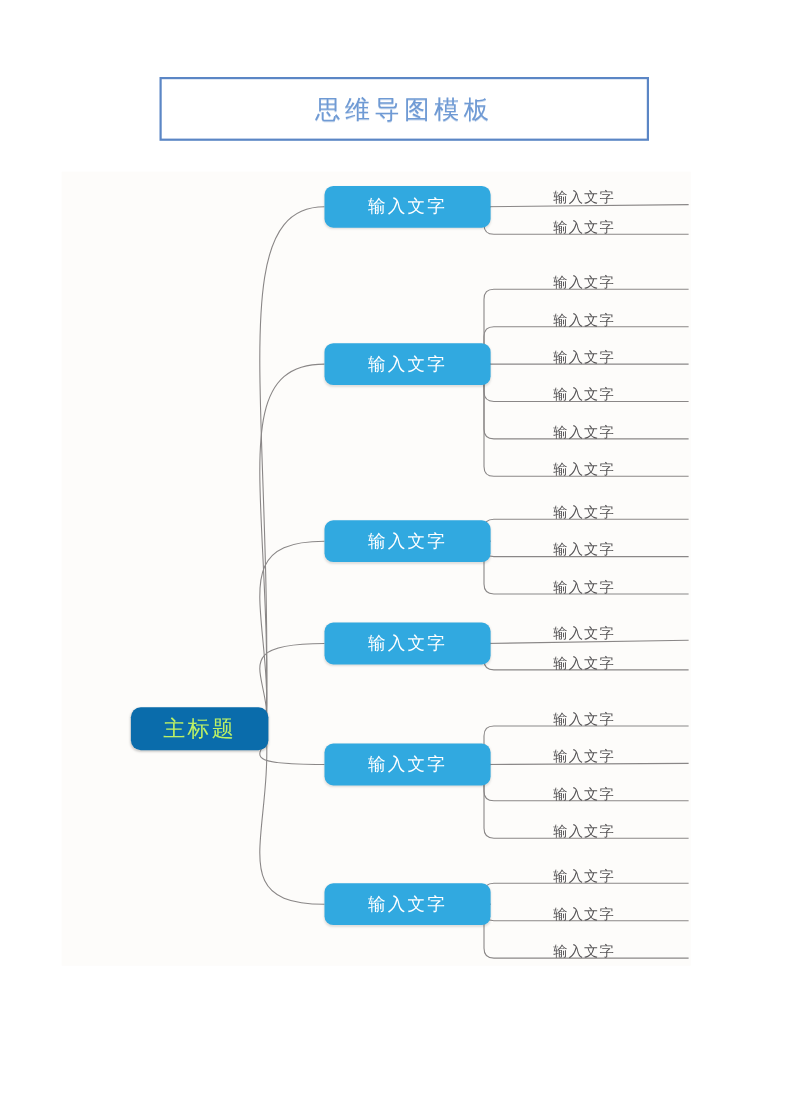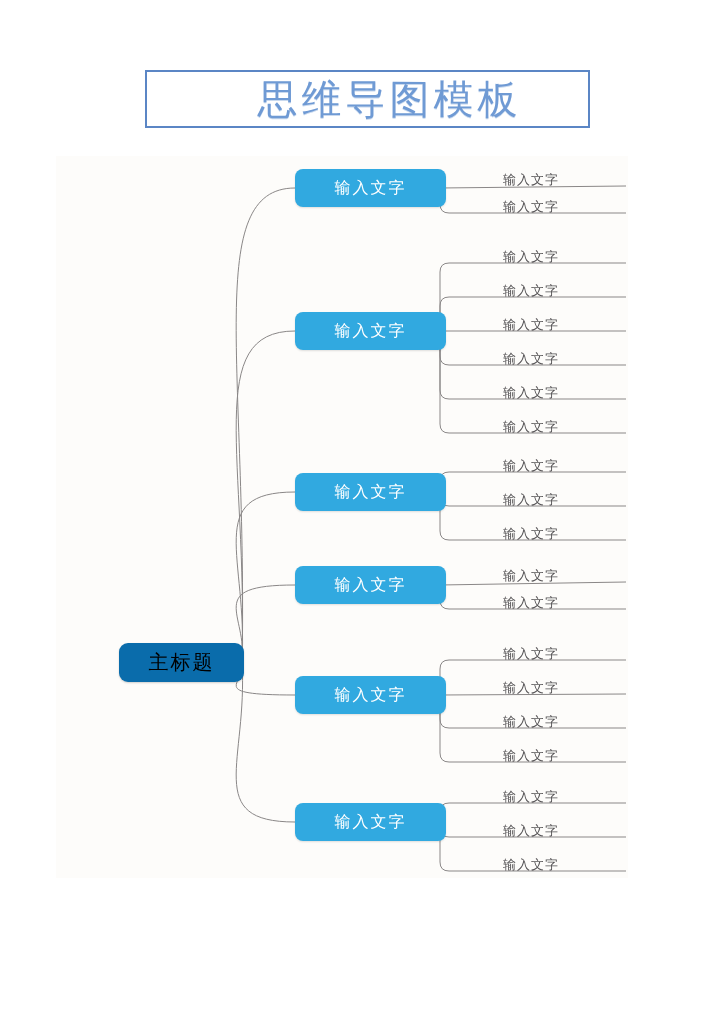--- a/index.html
+++ b/index.html
@@ -12,39 +12,38 @@
 
   
   .title-box{
     position:absolute;left:145px;top:70px;width:445px;height:58px;
     border:2px solid #5b86c5;background:#ffffff;
     box-sizing:border-box;
   }
   .title-text{
     position:absolute;left:145px;top:70px;width:445px;height:58px;
     display:flex;align-items:center;justify-content:center;
-    font-size:40px;letter-spacing:4px;color:#6f9ad4;
+    font-size:23px;letter-spacing:4px;color:#6f9ad4;
     font-family:"DejaVu Sans","Liberation Sans",sans-serif;
     text-shadow:0 1px 0 #c9d9ee;
-    padding-left:22px;
   }
 
   
   .canvas{
     position:absolute;left:56px;top:156px;width:572px;height:722px;
     background:#fdfcfa;
   }
   .edges{position:absolute;left:0;top:0;width:572px;height:722px;}
 
   
   .root-node{
     position:absolute;left:63px;top:487px;width:125px;height:39px;
     background:#0a6cab;border-radius:9px;
     display:flex;align-items:center;justify-content:center;
-    color:#000000;font-size:20px;letter-spacing:2px;
+    color:#bef264;font-size:20px;letter-spacing:2px;
     font-family:"DejaVu Sans","Liberation Sans",sans-serif;
     box-shadow:0 1px 2px rgba(0,0,0,0.18);
   }
   .l2-node{
     position:absolute;left:239px;width:151px;height:38px;
     background:#31a9e0;border-radius:8px;
     display:flex;align-items:center;justify-content:center;
     color:#ffffff;font-size:16px;letter-spacing:2px;
     font-family:"DejaVu Sans","Liberation Sans",sans-serif;
     box-shadow:0 1px 2px rgba(0,0,0,0.12);

